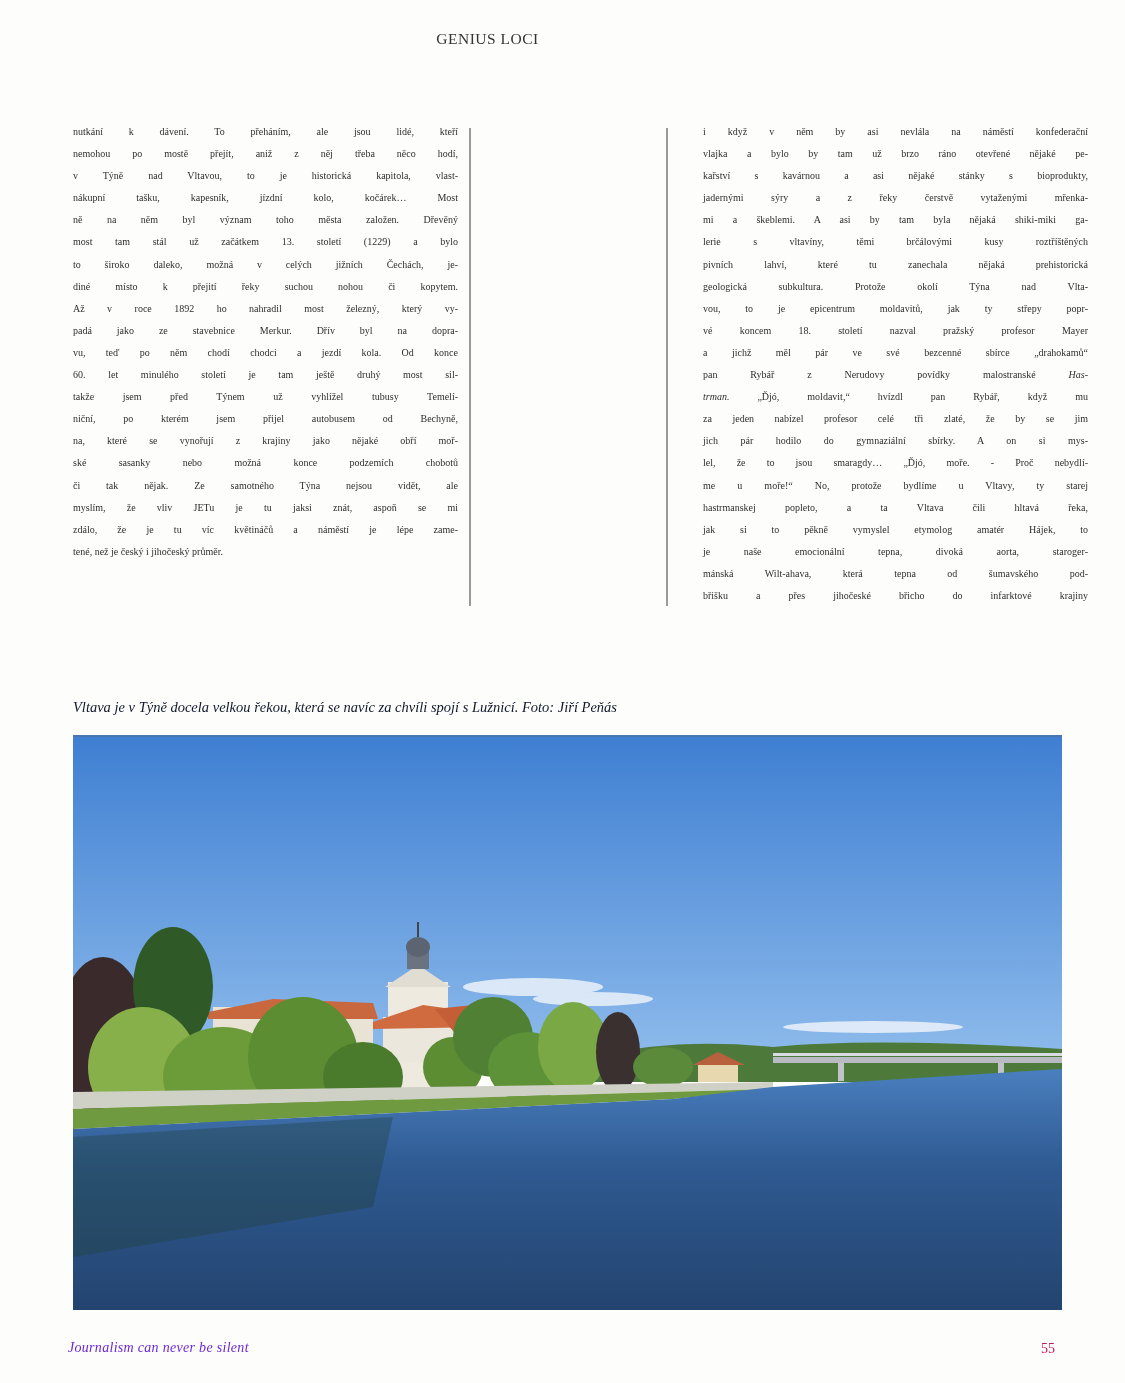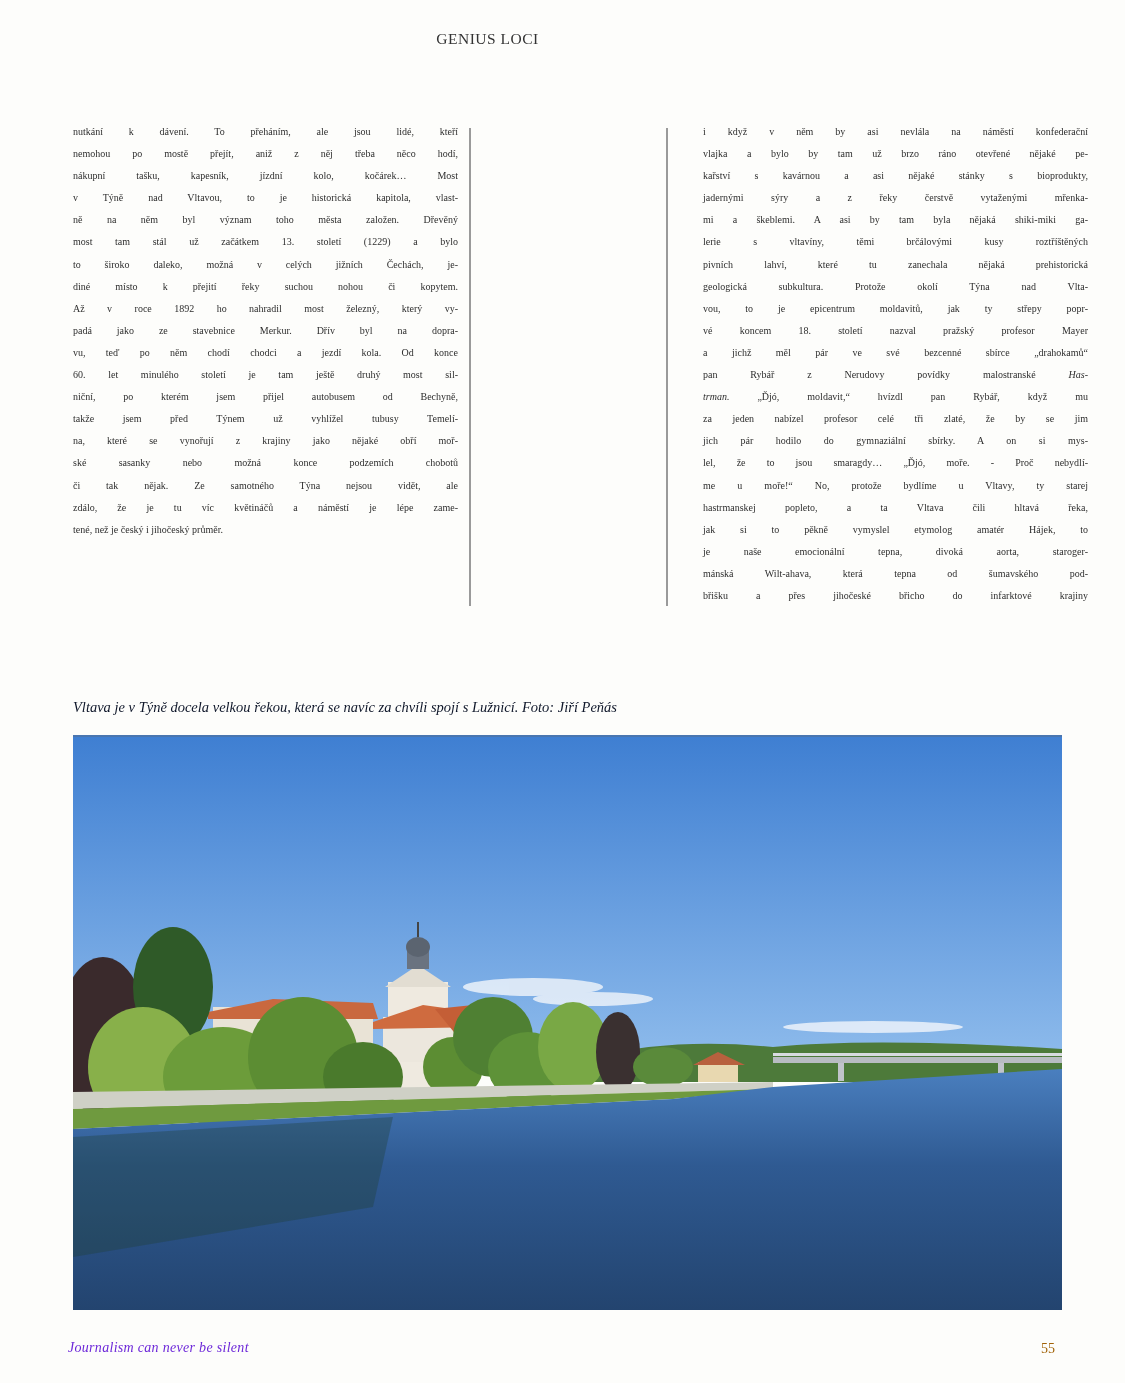--- a/index.html
+++ b/index.html
@@ -32,47 +32,48 @@
   .photo {
     position: absolute; left: 73px; top: 735px; width: 989px; height: 573px; overflow: hidden;
     border-top: 2px solid #4a76b0;
   }
   .photo svg { display: block; }
   .footer-tagline {
     position: absolute; top: 1340px; left: 68px; font-style: italic; font-size: 14px; color: #6d28d9;
     letter-spacing: 0.3px;
   }
   .page-number {
-    position: absolute; top: 1341px; left: 1041px; font-size: 14px; color: #a16207;
+    position: absolute; top: 1341px; left: 1041px; font-size: 14px; color: #be185d;
   }
 </style>
 </head>
 <body>
 
 <div class="running-head">GENIUS LOCI</div>
 
 <div class="column col-left">
   <p>
     <span class="line">nutkání k dávení. To přeháním, ale jsou lidé, kteří</span>
     <span class="line">nemohou po mostě přejít, aniž z něj třeba něco hodí,</span>
+    <span class="line">v Týně nad Vltavou, to je historická kapitola, vlast-</span>
     <span class="line">nákupní tašku, kapesník, jízdní kolo, kočárek… Most</span>
-    <span class="line">v Týně nad Vltavou, to je historická kapitola, vlast-</span>
     <span class="line">ně na něm byl význam toho města založen. Dřevěný</span>
     <span class="line">most tam stál už začátkem 13. století (1229) a bylo</span>
     <span class="line">to široko daleko, možná v celých jižních Čechách, je-</span>
     <span class="line">diné místo k přejití řeky suchou nohou či kopytem.</span>
     <span class="line">Až v roce 1892 ho nahradil most železný, který vy-</span>
     <span class="line">padá jako ze stavebnice Merkur. Dřív byl na dopra-</span>
     <span class="line">vu, teď po něm chodí chodci a jezdí kola. Od konce</span>
     <span class="line">60. let minulého století je tam ještě druhý most sil-</span>
+    <span class="line">takže jsem před Týnem už vyhlížel tubusy Temelí-</span>
     <span class="line">niční, po kterém jsem přijel autobusem od Bechyně,</span>
-    <span class="line">takže jsem před Týnem už vyhlížel tubusy Temelí-</span>
     <span class="line">na, které se vynořují z krajiny jako nějaké obří moř-</span>
     <span class="line">ské sasanky nebo možná konce podzemích chobotů</span>
     <span class="line">či tak nějak. Ze samotného Týna nejsou vidět, ale</span>
+    <span class="line">myslím, že vliv JETu je tu jaksi znát, aspoň se mi</span>
     <span class="line">zdálo, že je tu víc květináčů a náměstí je lépe zame-</span>
     <span class="line last">tené, než je český i jihočeský průměr.</span>
   </p>
 </div>
 
 <div class="rule rule-left"></div>
 <div class="rule rule-right"></div>
 
 <div class="column col-right">
   <p>

